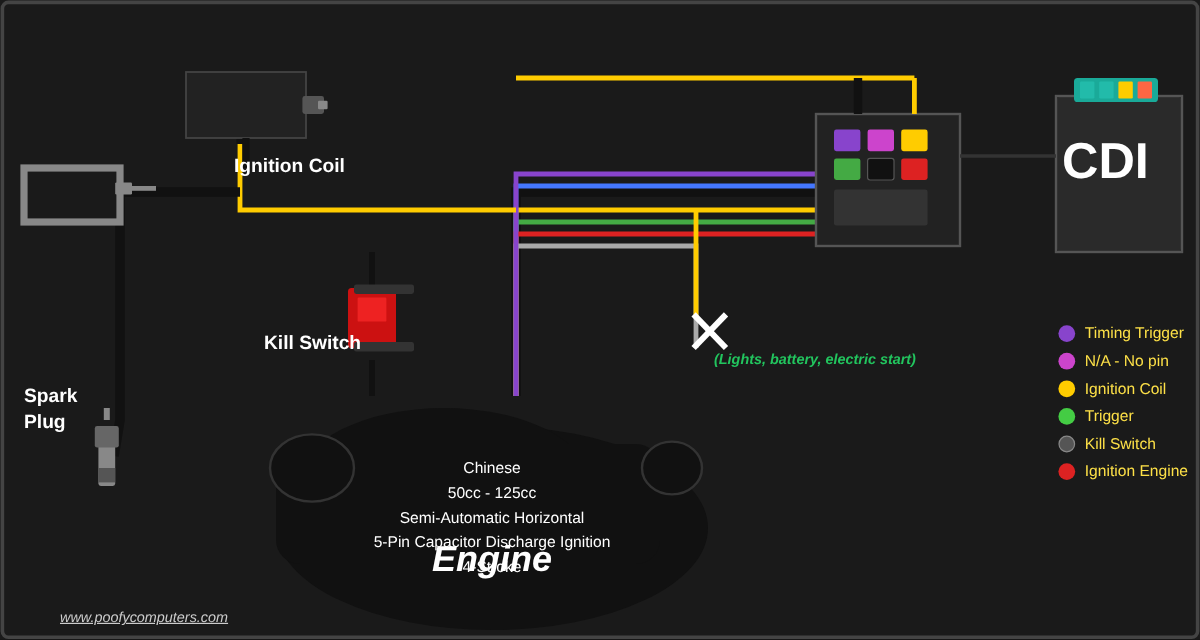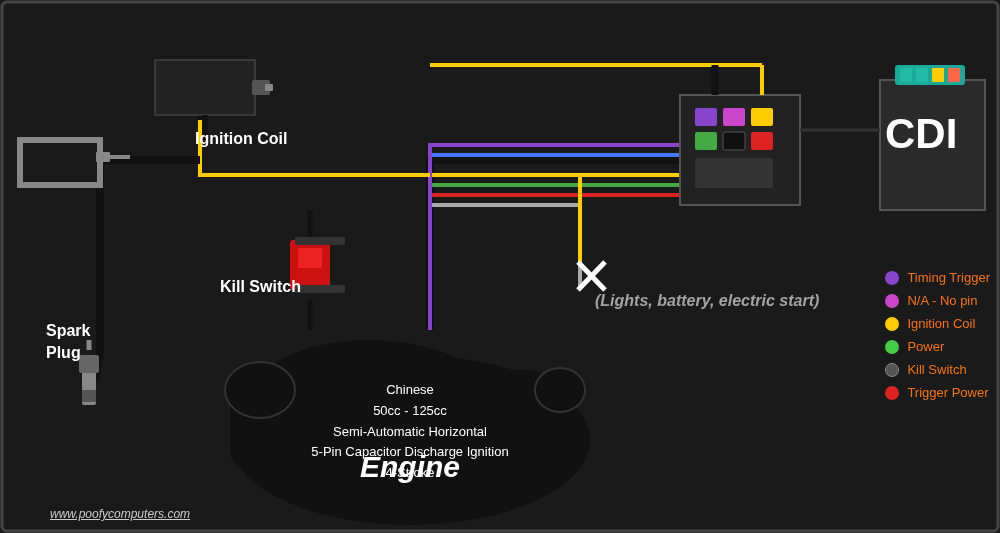--- a/index.html
+++ b/index.html
@@ -25,21 +25,21 @@
       top: 0; left: 0;
       width: 1000px;
       height: 533px;
     }
 
     
     .legend {
       position: absolute;
       right: 10px;
       top: 270px;
-      color: #f97316;
+      color: #fde047;
       font-size: 13px;
     }
     .legend-item {
       display: flex;
       align-items: center;
       margin-bottom: 8px;
     }
     .legend-dot {
       width: 14px;
       height: 14px;
@@ -62,43 +62,43 @@
       font-size: 16px;
     }
 
     .kill-switch-label {
       left: 220px;
       top: 278px;
       font-size: 16px;
     }
 
     .spark-plug-label {
-      left: 46px;
+      left: 20px;
       top: 320px;
       font-size: 16px;
     }
 
     .ngk-label {
       left: 12px;
       top: 430px;
       font-size: 14px;
       line-height: 1.6;
     }
 
     .yellow-white-label {
       left: 595px;
       top: 248px;
       font-size: 16px;
       font-weight: bold;
     }
     .yellow-white-sub {
       left: 595px;
       top: 292px;
-      font-size: 16px;
-      color: #a3a3a3;
+      font-size: 12px;
+      color: #22c55e;
       font-style: italic;
     }
 
     .engine-text-center {
       position: absolute;
       left: 310px;
       top: 380px;
       color: white;
       text-align: center;
       font-size: 13px;
@@ -260,27 +260,27 @@
     <div class="legend-item">
       <div class="legend-dot" style="background:#cc44cc;"></div>
       <span>N/A - No pin</span>
     </div>
     <div class="legend-item">
       <div class="legend-dot" style="background:#ffcc00;"></div>
       <span>Ignition Coil</span>
     </div>
     <div class="legend-item">
       <div class="legend-dot" style="background:#44cc44;"></div>
-      <span>Power</span>
+      <span>Trigger</span>
     </div>
     <div class="legend-item">
       <div class="legend-dot" style="background:#555; border:1px solid #888;"></div>
       <span>Kill Switch</span>
     </div>
     <div class="legend-item">
       <div class="legend-dot" style="background:#dd2222;"></div>
-      <span>Trigger Power</span>
+      <span>Ignition Engine</span>
     </div>
   </div>
 
   <div class="website-label">www.poofycomputers.com</div>
 
 </div>
 
 </body></html>

